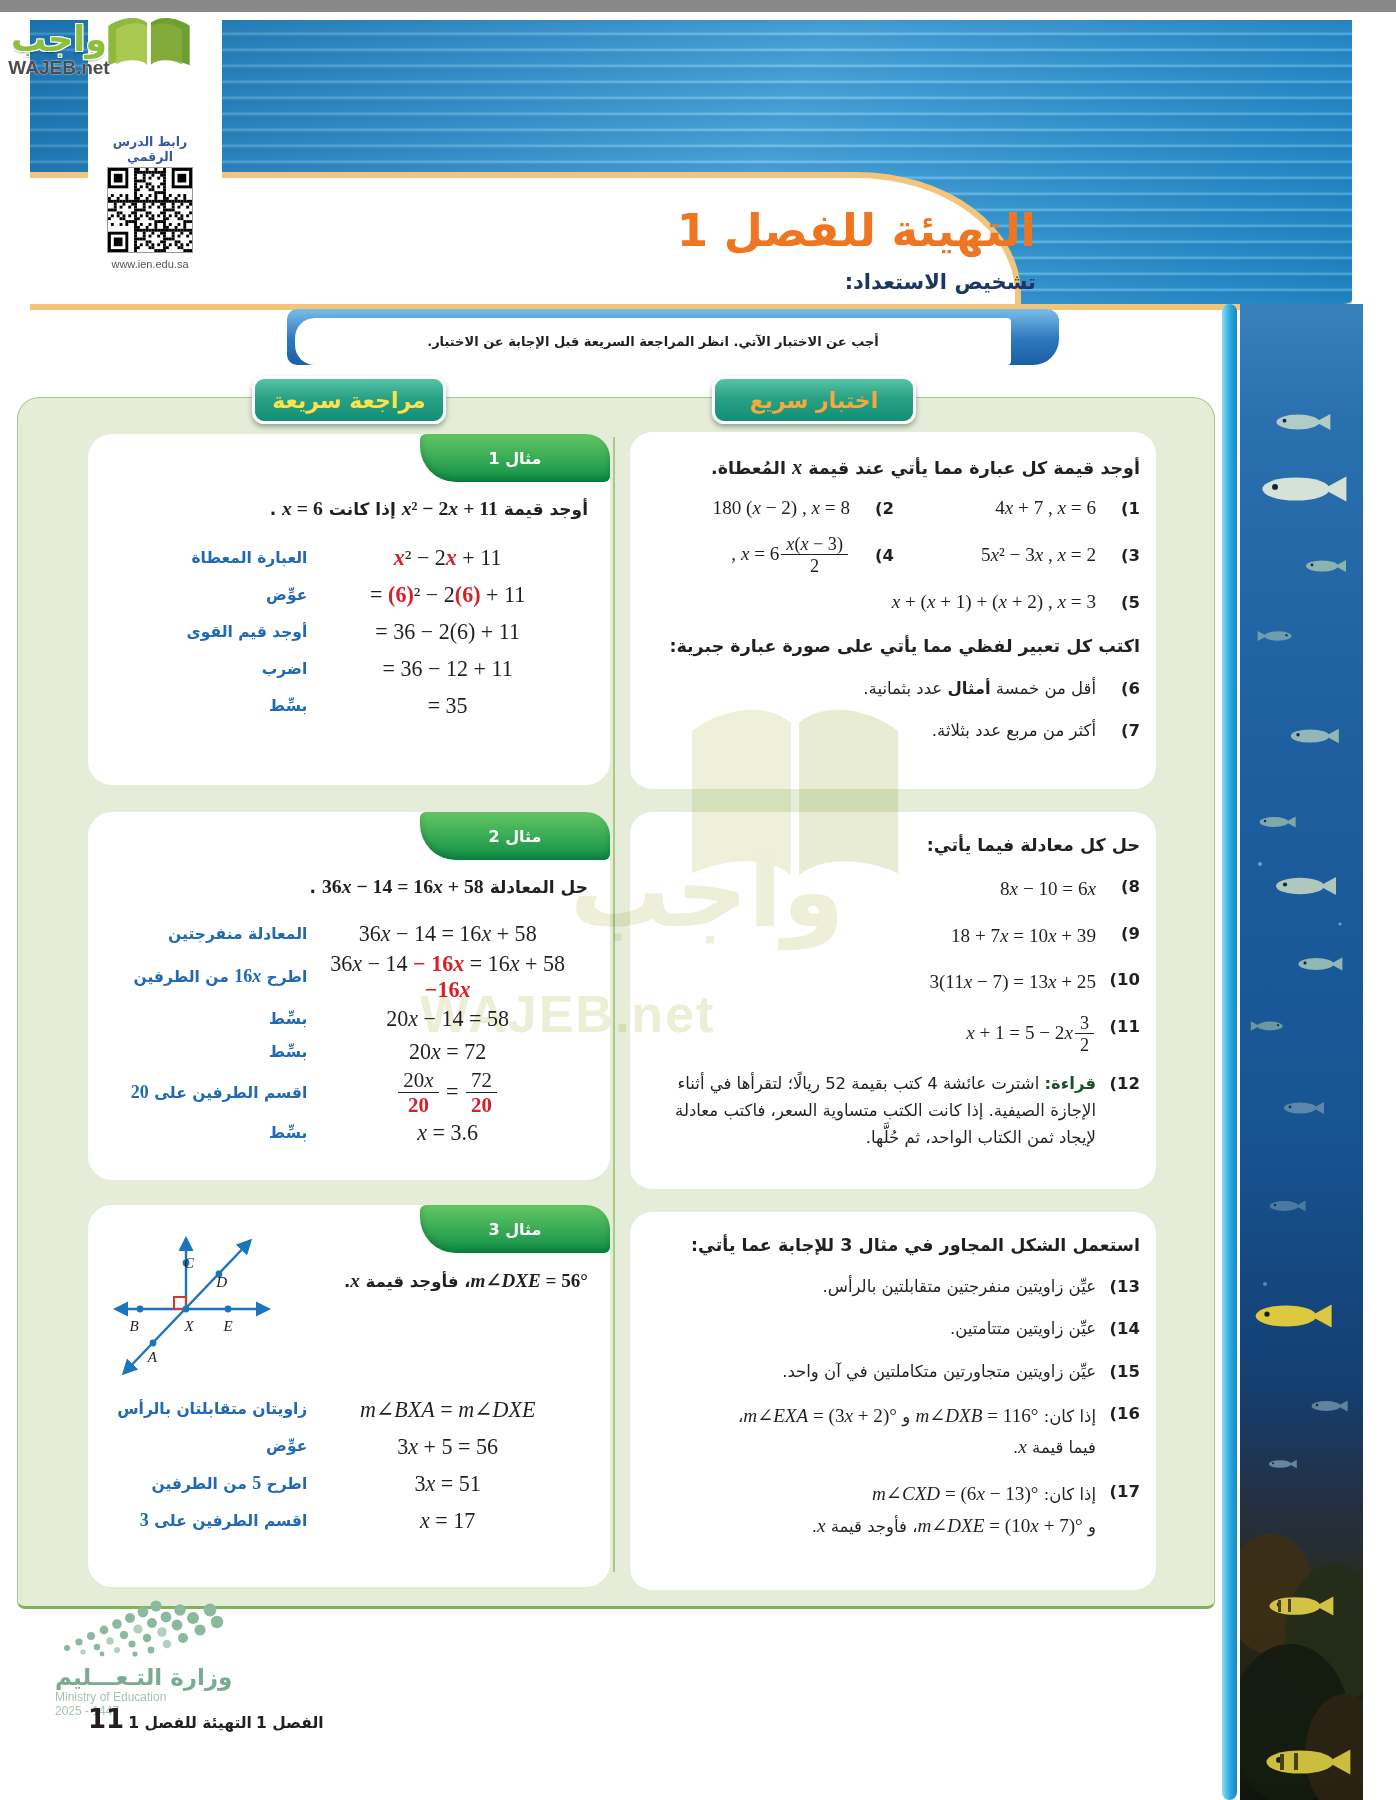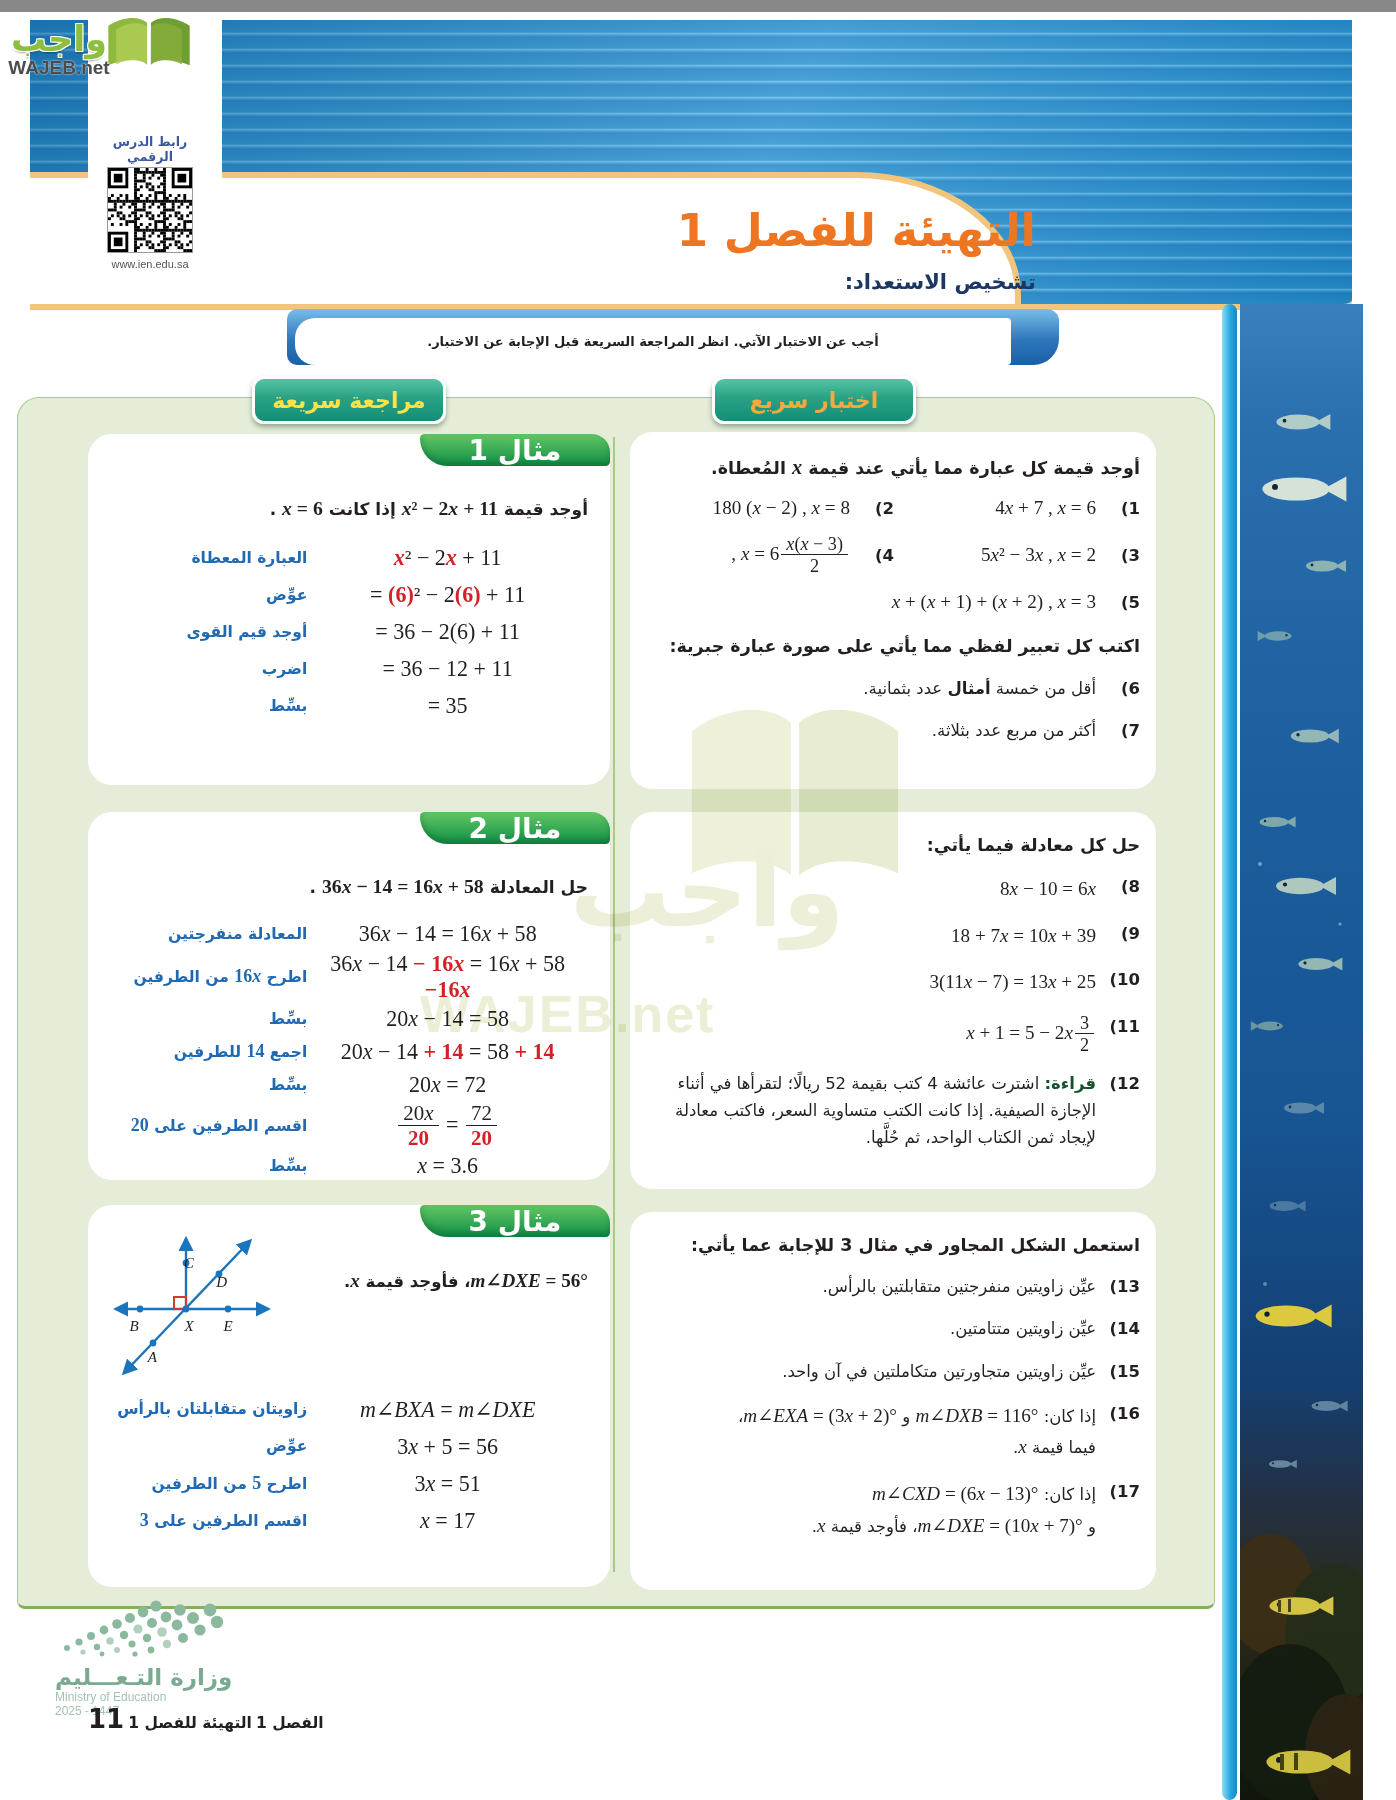--- a/index.html
+++ b/index.html
@@ -45,21 +45,21 @@
   .pill{position:absolute;top:364px;height:42px;border:3px solid #fff;border-radius:12px;
         background:linear-gradient(180deg,#56c4a6 0%,#2aa184 45%,#128f77 100%);
         box-shadow:0 3px 5px rgba(50,80,50,.45);display:flex;align-items:center;justify-content:center;
         font-size:22px;font-weight:bold;z-index:5;}
   .pill-test{left:712px;width:198px;color:#f9a83c;}
   .pill-review{left:252px;width:188px;color:#ffe24a;}
   .divider{position:absolute;left:613px;top:425px;width:2px;height:1135px;background:#a9c98a;z-index:2;}
   
   .exbox{position:absolute;left:88px;width:522px;background:#fff;border-radius:24px;z-index:2;box-sizing:border-box;}
   #ex1{top:422px;height:351px;} #ex2{top:800px;height:368px;} #ex3{top:1193px;height:382px;}
-  .extab{position:absolute;top:0;right:0;width:190px;height:32px;color:#fff;font-weight:bold;font-size:28px;
+  .extab{position:absolute;top:0;right:0;width:190px;height:48px;color:#fff;font-weight:bold;font-size:16px;
         background:linear-gradient(180deg,#63c663,#109048);border-radius:6px 24px 6px 36px;
         display:flex;align-items:center;justify-content:center;
         box-shadow:inset 0 -4px 6px rgba(0,70,25,.3);}
   .ex-body{padding:52px 22px 0 16px;direction:rtl;}
   .ex-statement{font-weight:bold;font-size:17px;text-align:right;line-height:1.7;margin:6px 0 14px;}
   .ex-rows{direction:ltr;}
   .ex-row{display:flex;align-items:center;min-height:37px;}
   #ex2 .ex-row{min-height:33px;}
   .ex-label{flex:1 1 auto;direction:rtl;text-align:right;color:#2069b3;font-weight:bold;
         font-size:15.5px;line-height:1.3;padding-left:10px;}
@@ -625,24 +625,20 @@
           </div>
           <div class="ex-row">
             <div class="ex-label" dir="rtl"><span class="">اطرح </span><span dir="ltr" class="math">16<i>x</i></span><span class=""> من الطرفين</span></div>
             <div class="ex-eq" dir="ltr"><span dir="ltr" class="math">36<i>x</i> − 14 </span><span dir="ltr" class="math r">− 16<i>x</i></span><span dir="ltr" class="math"> = 16<i>x</i> + 58 </span><span dir="ltr" class="math r">−16<i>x</i></span></div>
           </div>
           <div class="ex-row">
             <div class="ex-label" dir="rtl"><span class="">بسِّط</span></div>
             <div class="ex-eq" dir="ltr"><span dir="ltr" class="math">20<i>x</i> − 14 = 58</span></div>
           </div>
           <div class="ex-row">
-            <div class="ex-label" dir="rtl"><span class="">اجمع </span><span dir="ltr" class="math">14</span><span class=""> للطرفين</span></div>
-            <div class="ex-eq" dir="ltr"><span dir="ltr" class="math">20<i>x</i> − 14 </span><span dir="ltr" class="math r">+ 14</span><span dir="ltr" class="math"> = 58 </span><span dir="ltr" class="math r">+ 14</span></div>
-          </div>
-          <div class="ex-row">
             <div class="ex-label" dir="rtl"><span class="">بسِّط</span></div>
             <div class="ex-eq" dir="ltr"><span dir="ltr" class="math">20<i>x</i> = 72</span></div>
           </div>
           <div class="ex-row">
             <div class="ex-label" dir="rtl"><span class="">اقسم الطرفين على </span><span dir="ltr" class="math">20</span></div>
             <div class="ex-eq" dir="ltr"><span class="frac">
                 <span class="fn"><span dir="ltr" class="math">20<i>x</i></span></span>
                 <span class="fd"><span dir="ltr" class="math r">20</span></span>
               </span><span dir="ltr" class="math"> = </span><span class="frac">
                 <span class="fn"><span dir="ltr" class="math">72</span></span>

